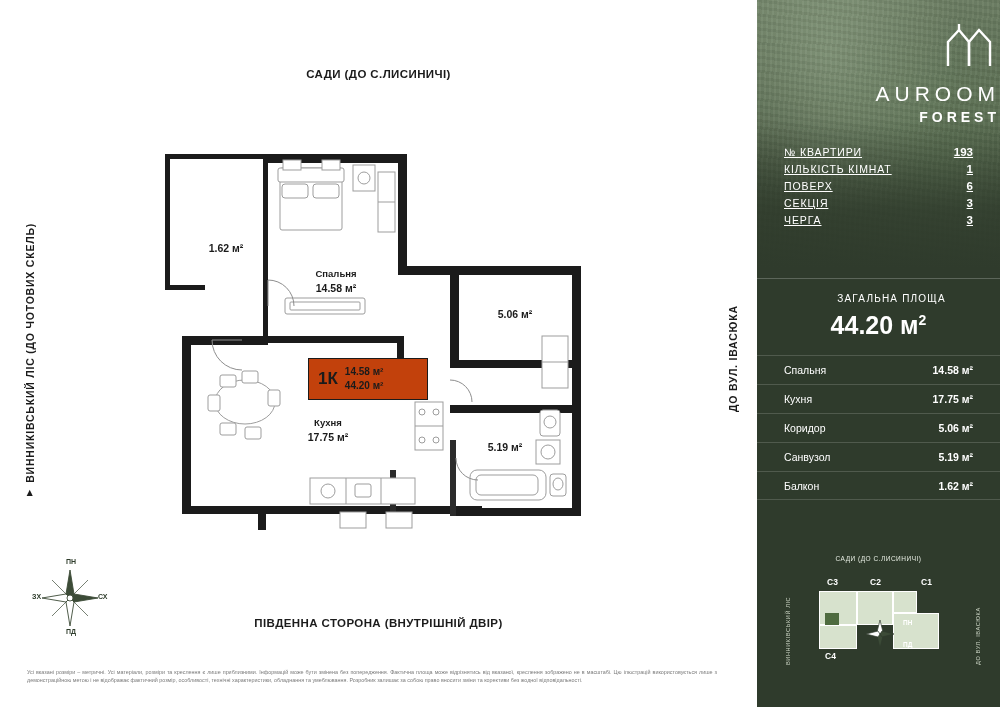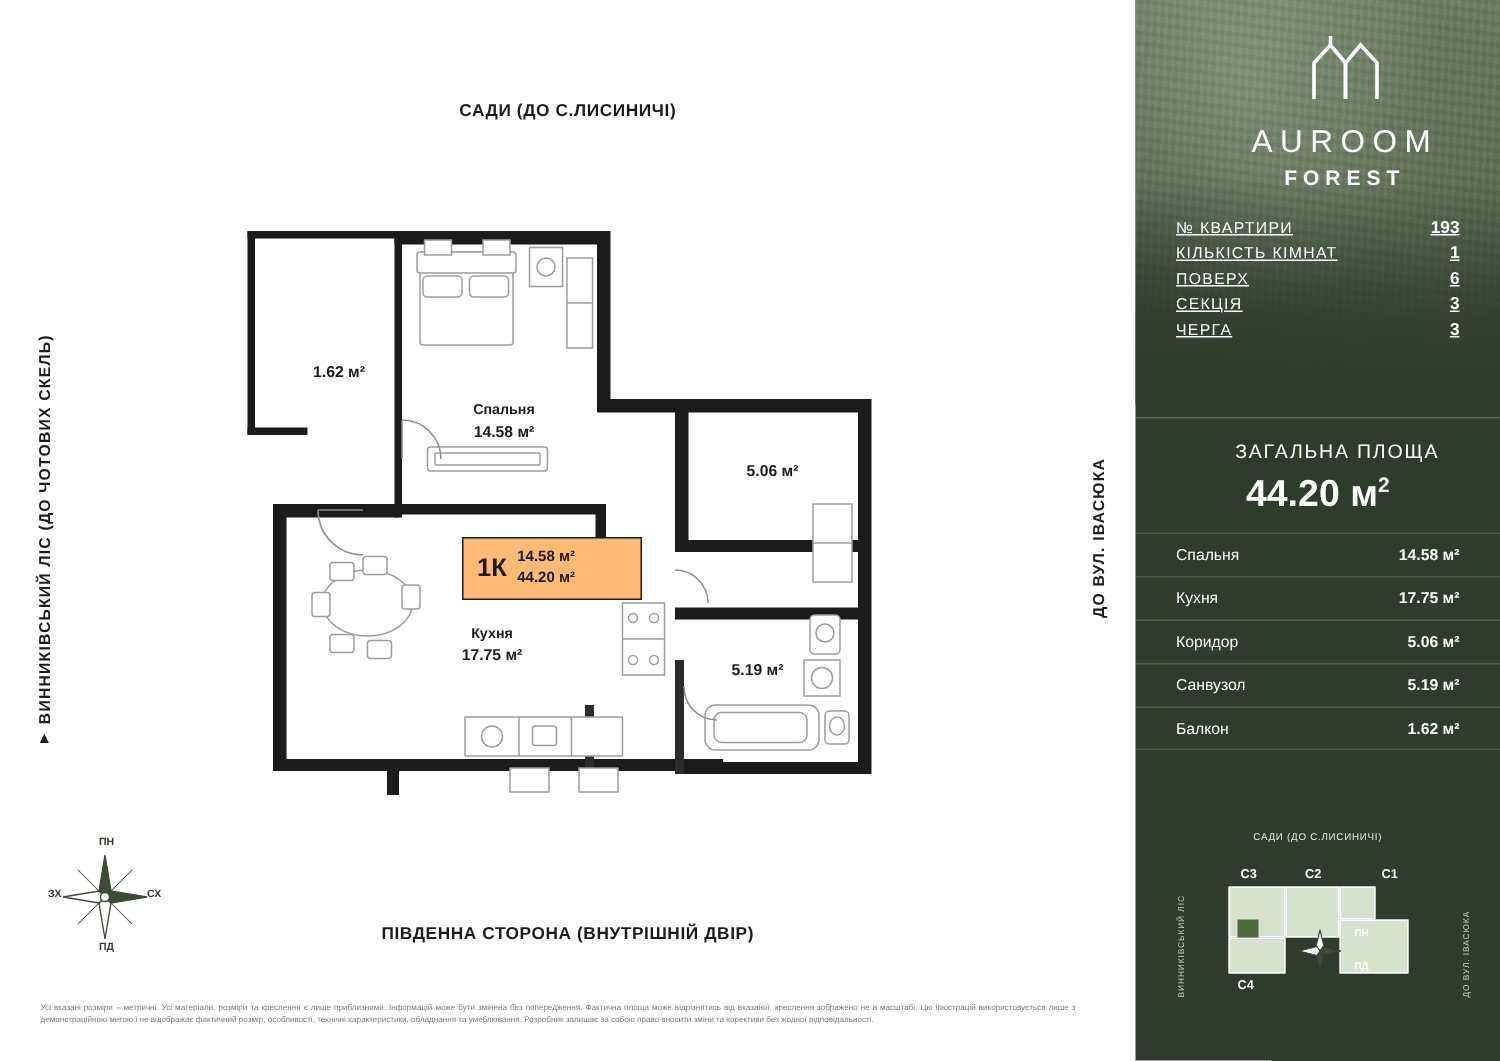--- a/index.html
+++ b/index.html
@@ -85,21 +85,21 @@
     font-size: 10px; color: #1b1b1b; line-height: 1.35;
     white-space: nowrap;
   }
   .rlabel .name { font-weight: bold; font-size: 9.5px; }
   .rlabel .area { font-weight: bold; font-size: 10.5px; }
   .rlabel.solo { font-weight: bold; font-size: 10.5px; }
 
   #badge {
     position: absolute; left: 158px; top: 218px;
     width: 120px; height: 42px;
-    border: 1.6px solid #1b1b1b; background: #fdba74;
+    border: 1.6px solid #1b1b1b; background: #c2410c;
     display: flex; align-items: center;
   }
   #badge .k {
     font-size: 17px; font-weight: bold; padding-left: 9px; padding-right: 7px;
   }
   #badge .vals { font-size: 10px; font-weight: bold; line-height: 1.45; }
 
   
   #right-panel {
     position: absolute; left: 757px; top: 0; width: 243px; height: 707px;
@@ -119,39 +119,39 @@
     background:
       repeating-linear-gradient(92deg, rgba(255,255,255,0.035) 0 2px, rgba(0,0,0,0.035) 2px 5px),
       repeating-linear-gradient(7deg, rgba(0,0,0,0.05) 0 3px, rgba(255,255,255,0.02) 3px 7px);
     opacity: .85;
   }
   #rp-photo-shade {
     position: absolute; left: 0; top: 120px; width: 243px; height: 150px;
     background: linear-gradient(180deg, rgba(47,59,44,0) 0%, rgba(47,59,44,0.82) 60%, rgba(47,59,44,1) 100%);
   }
 
-  #brand { position: absolute; left: 0; top: 22px; width: 243px; text-align: center; z-index: 3; padding-left: 36px; }
+  #brand { position: absolute; left: 0; top: 22px; width: 243px; text-align: right; z-index: 3; padding-left: 36px; }
   #brand-mark { margin: 0 auto 10px; width: 62px; height: 46px; }
   #brand .b1 { font-size: 21px; letter-spacing: 5px; font-weight: 400; }
   #brand .b2 { font-size: 14px; letter-spacing: 4px; font-weight: bold; margin-top: 3px; }
 
   #spec { position: absolute; left: 0; top: 146px; width: 243px; z-index: 3; }
   .spec-row {
     display: flex; justify-content: space-between; align-items: baseline;
     padding: 0 27px; margin-bottom: 5px; text-decoration: underline;
   }
   .spec-row .k { font-size: 10.5px; letter-spacing: 0.9px; }
   .spec-row .v { font-size: 11.5px; font-weight: bold; }
 
   #total-box {
     position: absolute; left: 0; top: 278px; width: 243px; text-align: center; z-index: 3;
     border-top: 1px solid rgba(255,255,255,0.22);
     padding-top: 14px;
   }
-  #total-box .t { font-size: 13px; letter-spacing: 1.2px; padding-left: 26px; }
+  #total-box .t { font-size: 10px; letter-spacing: 1.2px; padding-left: 26px; }
   #total-box .v { font-size: 25px; font-weight: bold; margin-top: 7px; }
   #total-box .v sup { font-size: 14px; vertical-align: super; }
 
   #area-list { position: absolute; left: 0; top: 355px; width: 243px; z-index: 3; }
   .area-row {
     display: flex; justify-content: space-between; align-items: center;
     padding: 0 27px; height: 29px;
     border-top: 1px solid rgba(255,255,255,0.16);
     font-size: 10.5px;
   }

